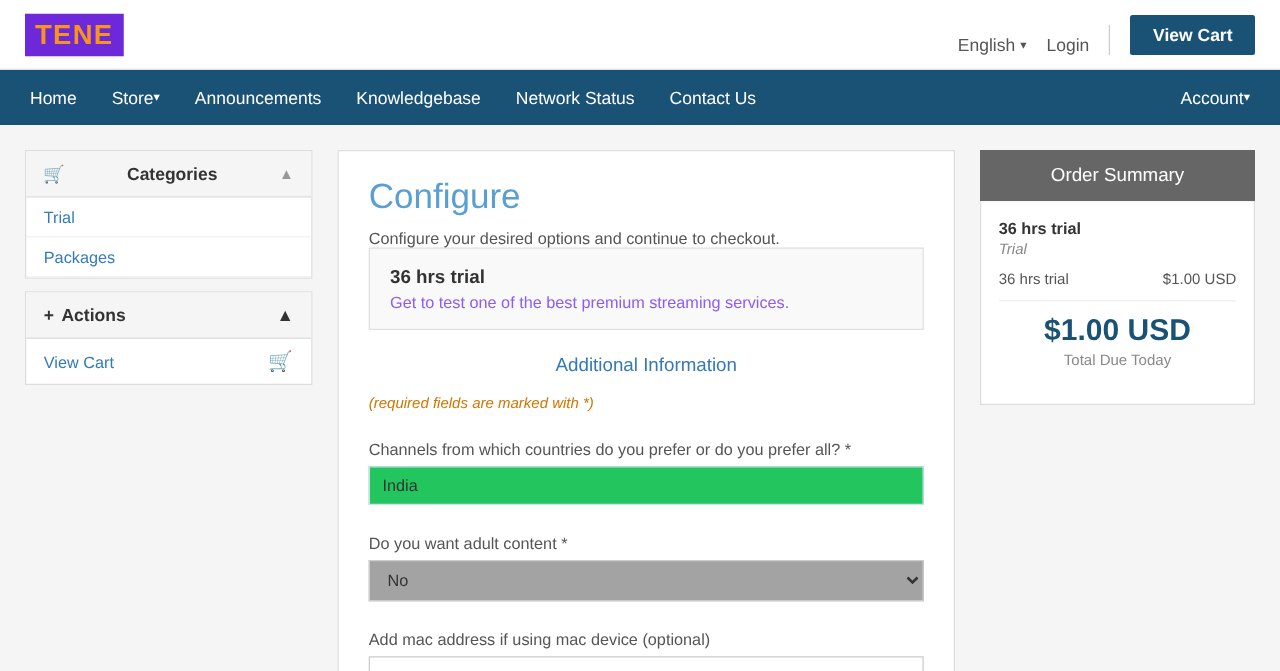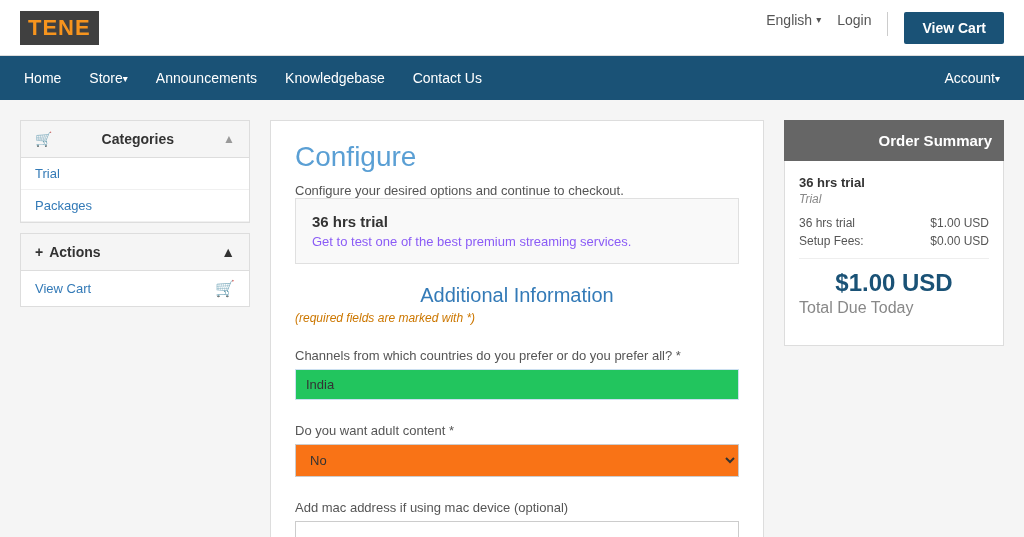--- a/index.html
+++ b/index.html
@@ -9,33 +9,33 @@
     .top-bar {
       background: #fff;
       display: flex;
       align-items: center;
       justify-content: space-between;
       padding: 8px 20px;
       border-bottom: 1px solid #ddd;
       height: 56px;
     }
     .logo {
-      background: #404040;
+      background: #6d28d9;
       padding: 4px 8px;
       display: flex;
     }
     .logo-text {
       color: #f7941d;
       font-size: 22px;
       font-weight: 900;
       letter-spacing: 1px;
     }
     .top-right {
       display: flex;
-      align-items: flex-start;
+      align-items: flex-end;
       gap: 16px;
     }
     .lang-btn {
       color: #555;
       background: none;
       border: none;
       cursor: pointer;
       font-size: 14px;
       display: flex;
       align-items: center;
@@ -174,23 +174,23 @@
       color: #333;
       margin-bottom: 4px;
     }
     .product-desc {
       font-size: 13px;
       color: #8b5cf6;
     }
 
     .additional-info-title {
       text-align: center;
-      font-size: 20px;
+      font-size: 15px;
       color: #337ab7;
-      margin-bottom: 4px;
+      margin-bottom: 14px;
     }
     .required-note {
       text-align: left;
       color: #cc7700;
       font-style: italic;
       font-size: 12px;
       margin-bottom: 16px;
     }
 
     .form-group {
@@ -209,21 +209,21 @@
       border: 1px solid #cce0f0;
       background: #22c55e;
       font-size: 13px;
       color: #333;
       outline: none;
     }
     .form-select {
       width: 100%;
       padding: 7px 10px;
       border: 1px solid #ccc;
-      background: #f97316;
+      background: #a3a3a3;
       font-size: 13px;
       color: #333;
       outline: none;
       appearance: auto;
     }
     .form-input-plain {
       width: 100%;
       padding: 7px 10px;
       border: 1px solid #ccc;
       background: #fff;
@@ -234,24 +234,24 @@
 
     
     .order-summary {
       width: 220px;
       flex-shrink: 0;
       margin-left: 20px;
     }
     .order-summary-header {
       background: #666;
       color: #fff;
-      text-align: right;
+      text-align: center;
       padding: 12px;
       font-size: 15px;
-      font-weight: bold;
+      font-weight: normal;
     }
     .order-summary-body {
       background: #fff;
       border: 1px solid #ddd;
       border-top: none;
       padding: 14px;
     }
     .order-product-name {
       font-weight: bold;
       font-size: 13px;
@@ -276,21 +276,22 @@
       margin: 10px 0;
     }
     .order-total {
       text-align: center;
       font-size: 24px;
       font-weight: bold;
       color: #1a5276;
       margin: 8px 0 2px;
     }
     .order-total-label {
-      font-size: 16px;
+      text-align: center;
+      font-size: 12px;
       color: #888;
       margin-bottom: 14px;
     }
     .continue-btn {
       background: #1a7abf;
       color: #fff;
       border: none;
       padding: 12px 0;
       width: 100%;
       font-size: 15px;
@@ -317,20 +318,21 @@
     <div style="width:1px;height:24px;background:#ccc;"></div>
     <button class="view-cart-btn">View Cart</button>
   </div>
 </div>
 
 <nav class="nav-bar">
   <a>Home</a>
   <span class="store-link">Store</span>
   <a>Announcements</a>
   <a>Knowledgebase</a>
+  <a>Network Status</a>
   <a>Contact Us</a>
   <span class="account-link">Account</span>
 </nav>
 
 <div class="page-content">
 
   <div class="sidebar">
     <div class="sidebar-section">
       <div class="sidebar-header">
         <span>🛒</span>
@@ -388,23 +390,19 @@
 
   <div class="order-summary">
     <div class="order-summary-header">Order Summary</div>
     <div class="order-summary-body">
       <div class="order-product-name">36 hrs trial</div>
       <div class="order-product-type">Trial</div>
       <div class="order-line">
         <span>36 hrs trial</span>
         <span>$1.00 USD</span>
       </div>
-      <div class="order-line">
-        <span>Setup Fees:</span>
-        <span>$0.00 USD</span>
-      </div>
       <hr class="order-divider">
       <div class="order-total">$1.00 USD</div>
       <div class="order-total-label">Total Due Today</div>
     </div>
   </div>
 
 </div>
 
 </body></html>

